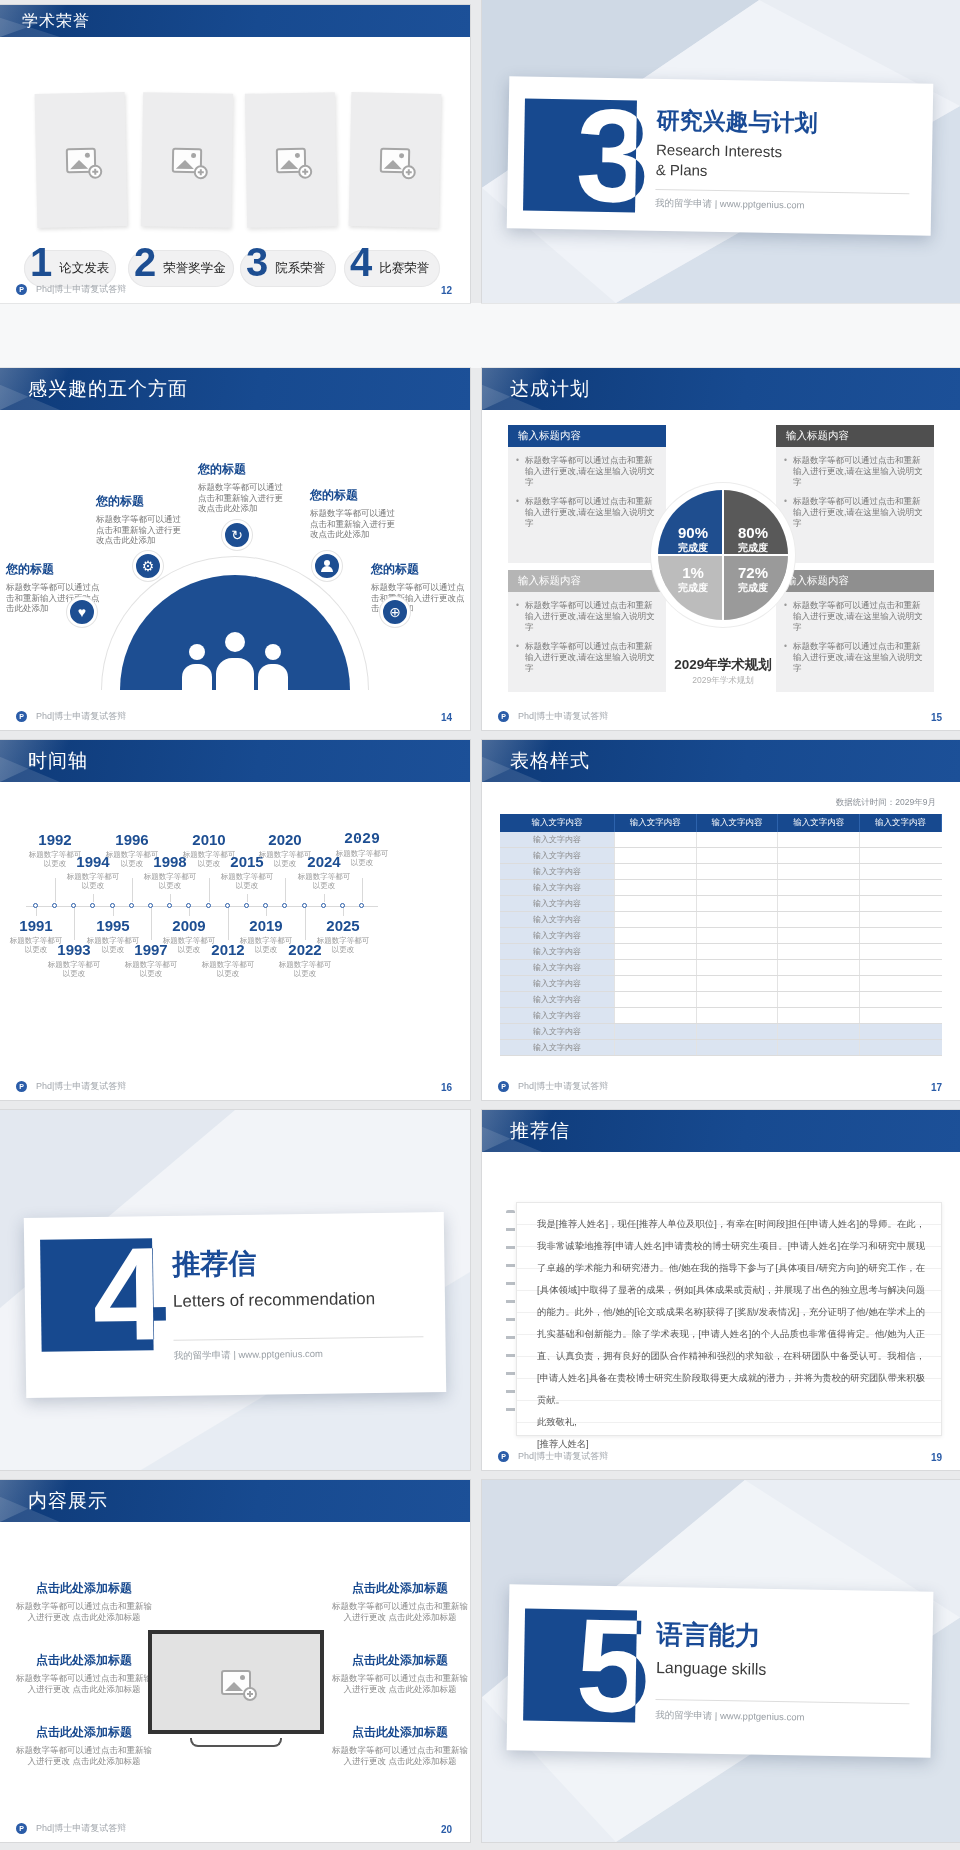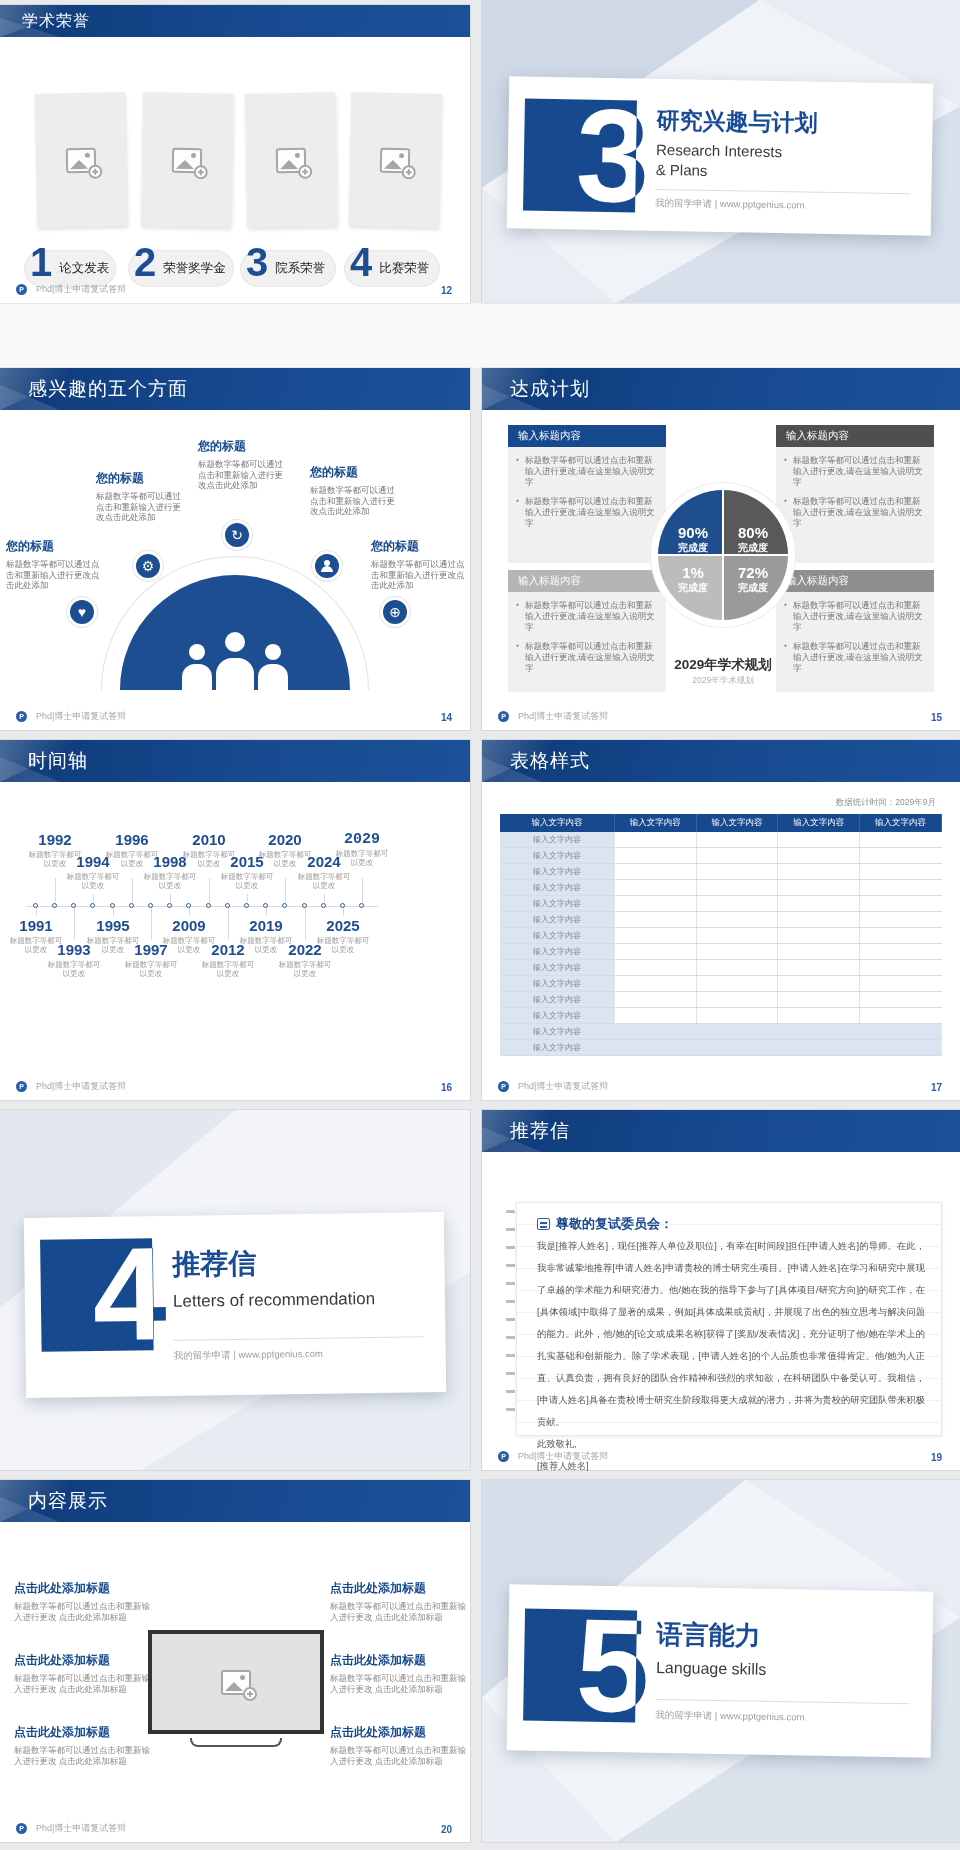--- a/index.html
+++ b/index.html
@@ -46,21 +46,21 @@
   .sec-card{position:absolute;background:#fff;box-shadow:0 5px 16px rgba(40,60,90,.25);}
   .numbox{position:absolute;background:#17498f;overflow:hidden;}
   .dg{position:absolute;font-weight:bold;font-family:"Liberation Sans",sans-serif;}
   .dg.outd{color:#17498f;z-index:1;}
   .numbox .ind{color:#fff;z-index:3;}
   .sec-title{position:absolute;font-weight:bold;color:#1a4b96;}
   .sec-sub{position:absolute;color:#3a3a3a;}
   .sec-div{position:absolute;height:1px;background:#ddd;}
   .sec-credit{position:absolute;color:#9aa0a6;font-size:9.5px;}
   
-  .blk{position:absolute;}
+  .blk{position:absolute;margin-top:23px;}
   .blk h4{margin:0 0 4px 0;font-size:12px;color:#17498f;}
   .blk p{margin:0;font-size:8.5px;line-height:10.5px;color:#777;}
   .dome{position:absolute;left:120px;top:207px;width:230px;height:115px;background:#1d4e92;
         border-radius:230px 230px 0 0;}
   .arc{position:absolute;left:101px;top:188px;width:268px;height:134px;border:1px solid #e2e2e2;
        border-bottom:none;border-radius:268px 268px 0 0;}
   .aicon{position:absolute;width:30px;height:30px;border-radius:50%;background:#1d4e92;color:#fff;
          border:3px solid #fff;box-shadow:0 0 0 1px #e4e4e4;display:flex;align-items:center;
          justify-content:center;font-size:14px;line-height:1;}
   .bust{position:relative;width:12px;height:12px;}
@@ -119,21 +119,21 @@
          background-image:repeating-linear-gradient(180deg,transparent 0 21px,#f0f0f0 21px 22px);}
   .spiral{position:absolute;left:24px;top:100px;width:9px;height:216px;
           background:repeating-linear-gradient(180deg,#b9bec4 0 3px,transparent 3px 18px);border-radius:2px;}
   .sal{display:flex;align-items:center;gap:6px;font-size:13px;font-weight:bold;color:#17498f;height:22px;}
   .note-ic{width:13px;height:12px;border:1.5px solid #2a5ca8;border-radius:2px;position:relative;}
   .note-ic::before{content:"";position:absolute;left:2px;right:2px;top:3px;height:1.5px;background:#2a5ca8;}
   .note-ic::after{content:"";position:absolute;left:2px;right:2px;top:7px;height:1.5px;background:#2a5ca8;}
   .lbody{font-size:9.3px;line-height:22px;color:#555;text-align:justify;margin:0;}
   .lline{font-size:9.3px;line-height:22px;color:#555;}
   
-  .dblk{position:absolute;width:140px;}
+  .dblk{position:absolute;width:140px;text-align:center;}
   .dblk h4{margin:0 0 4px 0;font-size:12px;color:#17498f;}
   .dblk p{margin:0;font-size:8.5px;line-height:11px;color:#8a8a8a;}
   .tv{position:absolute;left:148px;top:150px;width:176px;height:104px;border:4px solid #333;background:#e2e2e2;
       display:flex;align-items:center;justify-content:center;}
   .tv-stand{position:absolute;left:190px;top:258px;width:92px;height:9px;border:2px solid #555;border-top:none;
       border-radius:0 0 8px 8px;background:transparent;}
 </style>
 </head>
 <body>
 
@@ -534,24 +534,20 @@
     <div class="sec-credit" style="left:148px;top:134px;">我的留学申请 | www.pptgenius.com</div>
   </div>
 </div>
 
 <div class="slide" style="left:482px;top:1110px;width:478px;height:360px;">
   <div class="tbar">
         <span>推荐信</span>
       </div>
   <div class="spiral"></div>
   <div class="paper">
-    <div class="sal">
-      <span class="note-ic"></span>
-      <span>尊敬的复试委员会：</span>
-    </div>
     <p class="lbody">我是[推荐人姓名]，现任[推荐人单位及职位]，有幸在[时间段]担任[申请人姓名]的导师。在此，我非常诚挚地推荐[申请人姓名]申请贵校的博士研究生项目。[申请人姓名]在学习和研究中展现了卓越的学术能力和研究潜力。他/她在我的指导下参与了[具体项目/研究方向]的研究工作，在[具体领域]中取得了显著的成果，例如[具体成果或贡献]，并展现了出色的独立思考与解决问题的能力。此外，他/她的[论文或成果名称]获得了[奖励/发表情况]，充分证明了他/她在学术上的扎实基础和创新能力。除了学术表现，[申请人姓名]的个人品质也非常值得肯定。他/她为人正直、认真负责，拥有良好的团队合作精神和强烈的求知欲，在科研团队中备受认可。我相信，[申请人姓名]具备在贵校博士研究生阶段取得更大成就的潜力，并将为贵校的研究团队带来积极贡献。</p>
     <div class="lline">此致敬礼,</div>
     <div class="lline">[推荐人姓名]</div>
   </div>
   <div class="sfoot">
         <span class="plogo">P</span>
         <span>Phd|博士申请复试答辩</span>
       </div>
   <div class="spage">19</div>
 </div>

